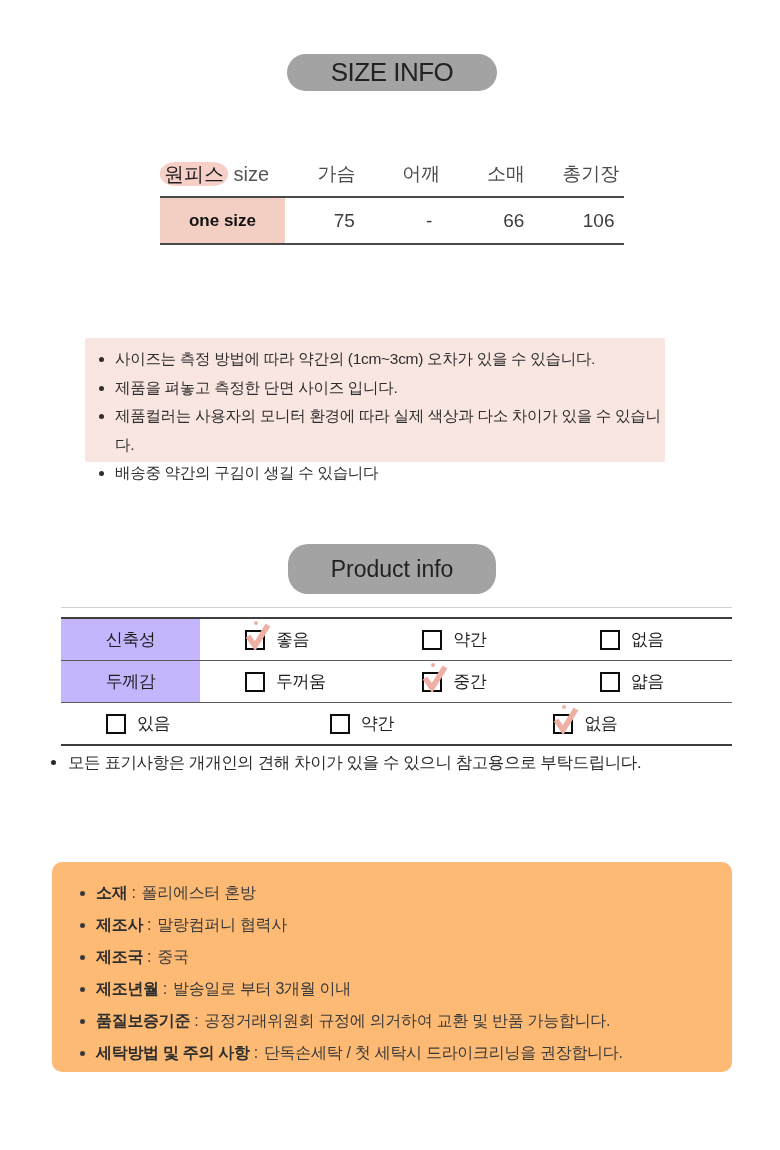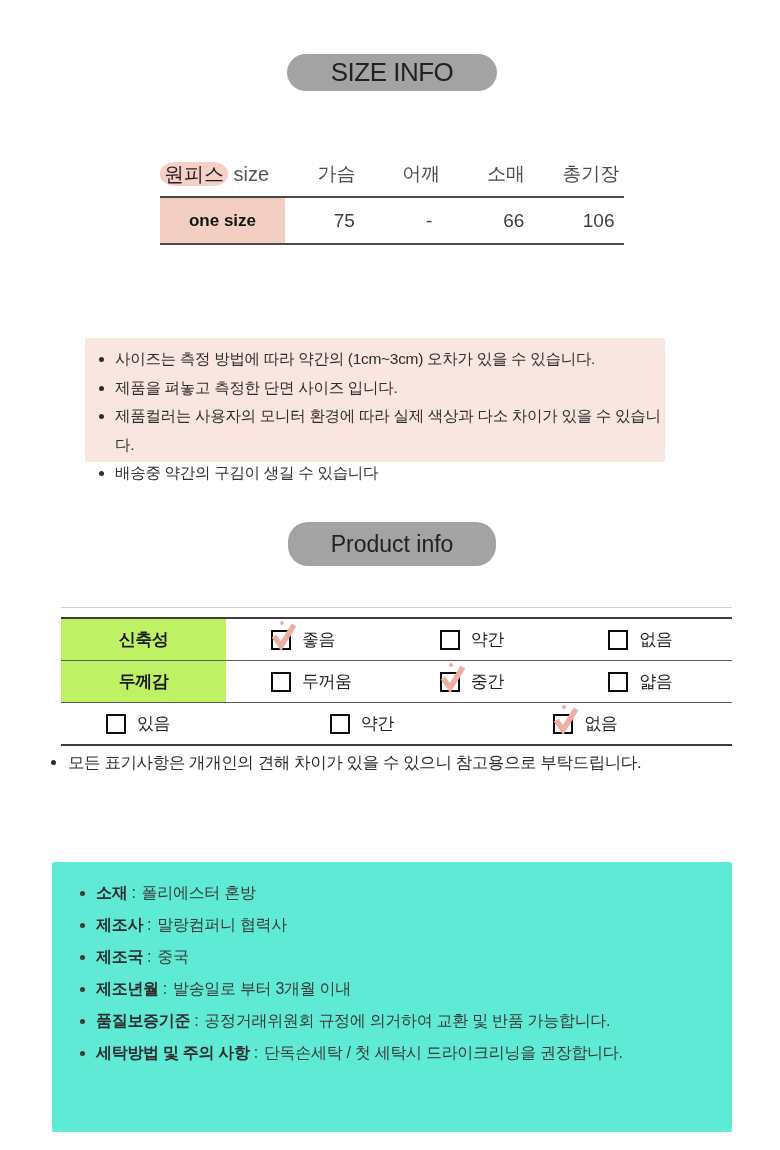--- a/index.html
+++ b/index.html
@@ -7,21 +7,21 @@
     position:relative; width:780px; height:1150px; background:#ffffff;
     font-family:"Liberation Sans", sans-serif; color:#333; overflow:hidden;
   }
 
   
   .badge {
     position:absolute; background:#a3a3a3; border-radius:20px;
     display:flex; align-items:center; justify-content:center; color:#222222;
   }
   .badge--size    { left:287px; top:54px;  width:210px; height:37px; font-size:26px; letter-spacing:-0.5px; }
-  .badge--product { left:288px; top:522px; width:208px; height:44px; font-size:23px; }
+  .badge--product { left:288px; top:544px; width:208px; height:50px; font-size:23px; }
 
   
   .size-table { position:absolute; left:160px; top:152px; width:464px; }
   .size-header, .size-row { display:grid; grid-template-columns:125px 1fr 1fr 1fr 1fr; align-items:center; }
   .size-header { height:44px; }
   .size-header .hcell { text-align:center; font-size:19px; color:#4c4c4c; padding-left:18px; }
   .size-header .hcell--first { text-align:left; padding-left:0; font-size:20px; color:#555; }
   .hl { background:#f6cfc7; border-radius:16px / 11px; padding:1px 4px; color:#1e1e1e; }
   .size-row {
     height:45px; border-top:2px solid #4a4a4a; border-bottom:2px solid #4a4a4a;
@@ -42,41 +42,41 @@
 
   
   .pt-topline { position:absolute; left:61px; top:607px; width:671px; height:1px; background:#cfcfcf; }
   .product-table {
     position:absolute; left:61px; top:617px; width:671px;
     border-top:2.5px solid #3d3d3d; border-bottom:2.5px solid #3d3d3d;
   }
   .pt-row { display:flex; height:41px; border-bottom:1.5px solid #5c5c5c; }
   .pt-row:last-child { border-bottom:none; }
   .pt-label {
-    width:165px; background:#bef264; display:flex; align-items:center; justify-content:center;
-    font-size:17px; font-weight:bold; color:#1d1d1d; letter-spacing:-0.5px;
+    width:139px; background:#c4b5fd; display:flex; align-items:center; justify-content:center;
+    font-size:17px; font-weight:normal; color:#1d1d1d; letter-spacing:-0.5px;
   }
   .pt-opt { flex:1; display:flex; align-items:center; padding-left:45px; }
   .cb {
     position:relative; width:16px; height:16px; border:2.5px solid #0c0c0c; background:#fff;
     margin-right:11px; flex:none;
   }
   .cb svg { display:none; position:absolute; left:-5px; top:-12px; }
   .cb.checked svg { display:block; }
   .opt-text { font-size:17px; color:#1f1f1f; letter-spacing:-0.5px; }
 
   
   .pt-note { position:absolute; left:52px; top:749px; width:680px; }
   .pt-note ul { margin:0 0 0 16px; padding:0; list-style:disc; }
   .pt-note li { font-size:16.5px; color:#2b2b2b; line-height:26px; letter-spacing:-0.4px; }
 
   
   .details-box {
-    position:absolute; left:52px; top:862px; width:680px; height:270px;
-    background:#5eead4; border-radius:2px;
+    position:absolute; left:52px; top:862px; width:680px; height:210px;
+    background:#fdba74; border-radius:10px;
   }
   .details-box ul { margin:15px 0 0 44px; padding:0; list-style:disc; }
   .details-box li { font-size:16px; color:#3a3a3a; line-height:32px; letter-spacing:-0.3px; }
   .dlabel { font-weight:bold; color:#2e2e2e; }
   .dsep { margin:0 6px 0 4px; }
 </style>
 </head>
 <body>
 
 <div class="page">

